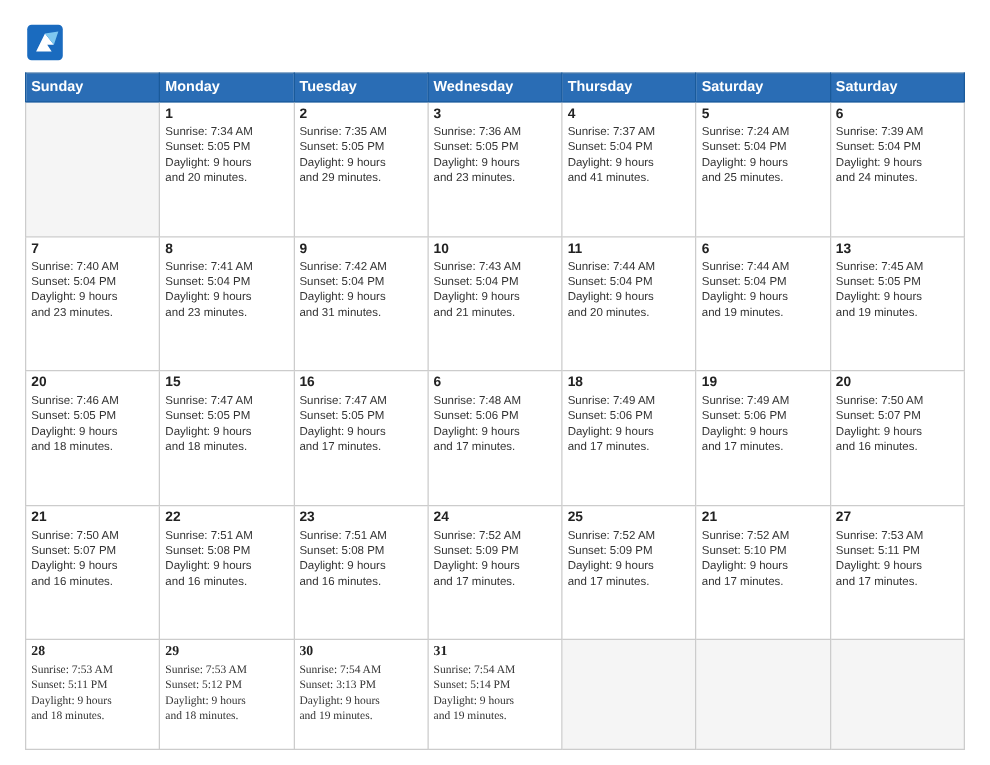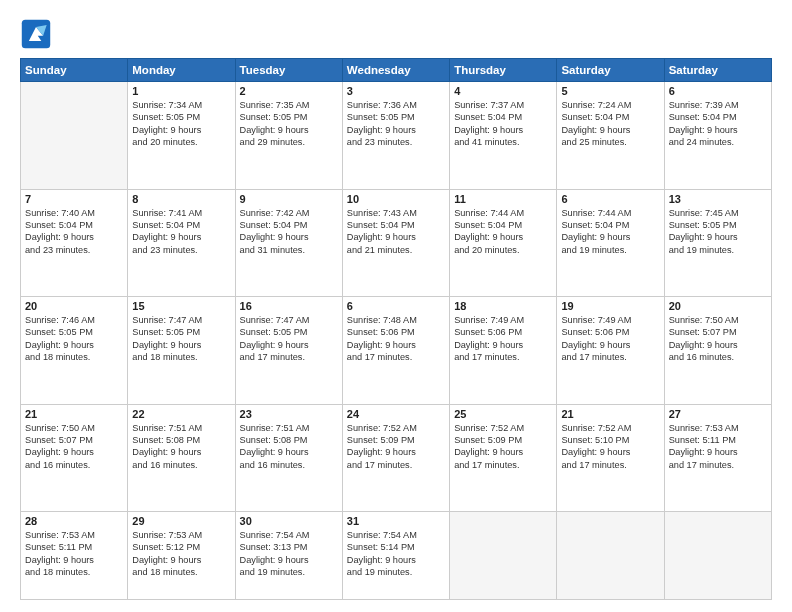--- a/index.html
+++ b/index.html
@@ -95,20 +95,21 @@
       color: #222;
       display: block;
       margin-bottom: 2px;
     }
     .cell-line {
       display: block;
       line-height: 1.35;
     }
     .last-row td {
       height: 72px;
+      font-family: Liberation Serif, serif;
     }
   </style>
 </head>
 <body>
 
 <div class="page">
   <div class="header">
     <div class="logo">
       <svg class="logo-icon" viewBox="0 0 36 36">
         <rect x="2" y="2" width="32" height="32" rx="4" fill="#1a6bbf"></rect>

